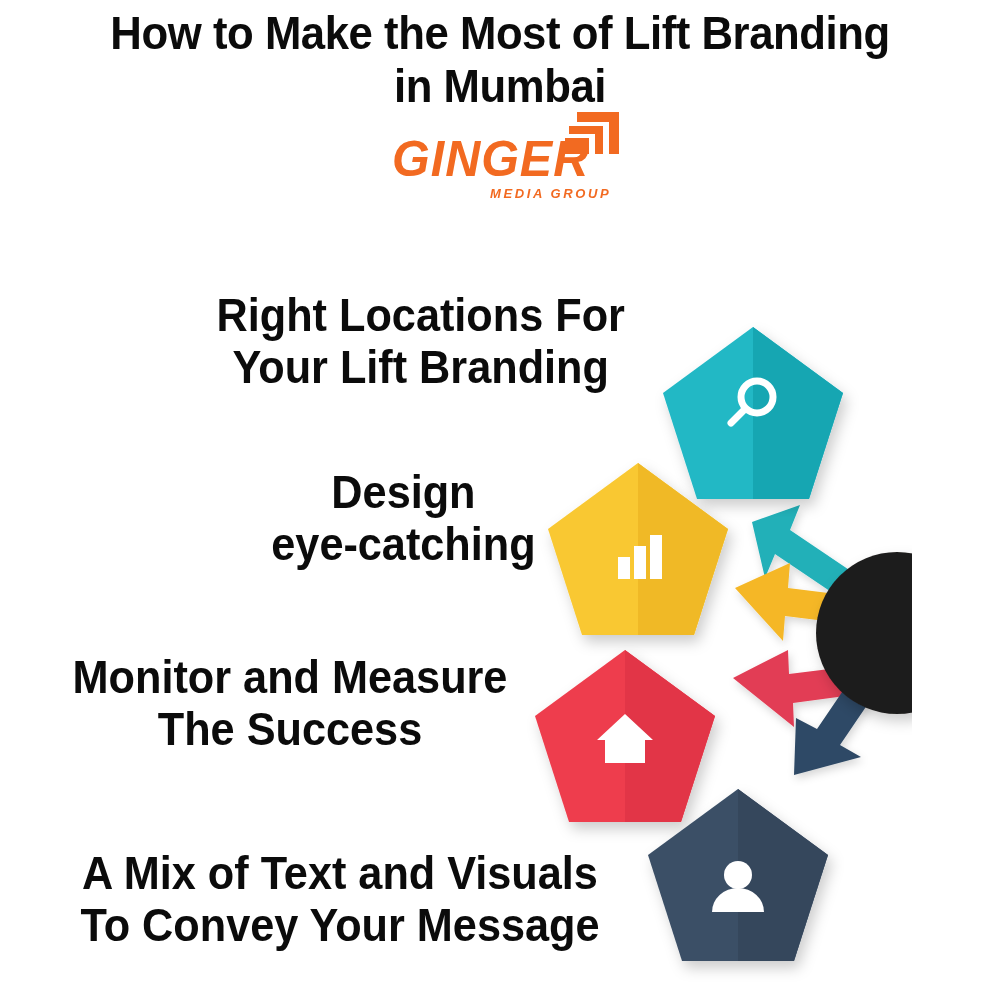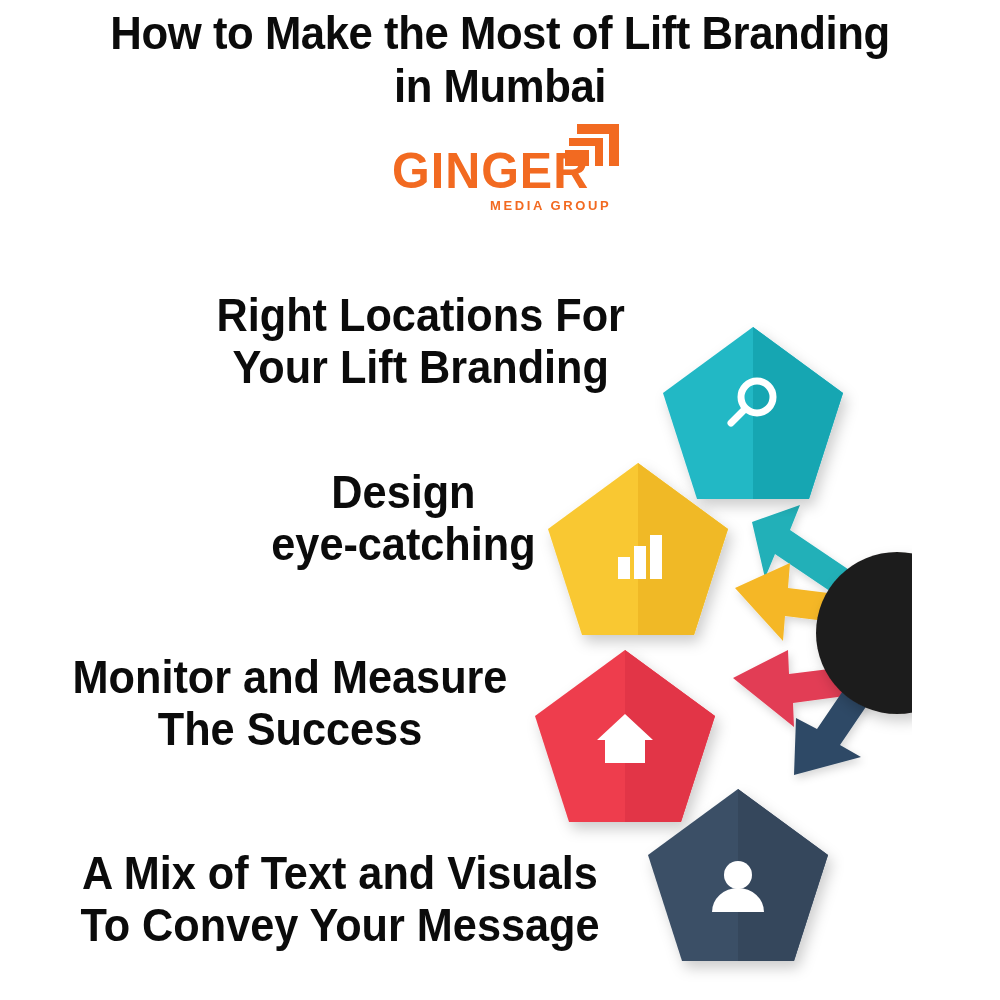--- a/index.html
+++ b/index.html
@@ -33,23 +33,24 @@
     color: #0b0b0b;
     transform: scaleX(0.93);
     transform-origin: 50% 0;
   }
   .title-line { display: block; white-space: nowrap; }
 
   
   .logo {
     position: absolute;
     left: 392px;
-    top: 124px;
+    top: 112px;
     width: 230px;
     height: 98px;
+    font-style: italic;
   }
   .logo-word {
     position: absolute;
     left: 0;
     top: 22px;
     font-family: "Liberation Sans", sans-serif;
     font-weight: bold;
     font-size: 50px;
     line-height: 50px;
     letter-spacing: 1px;

